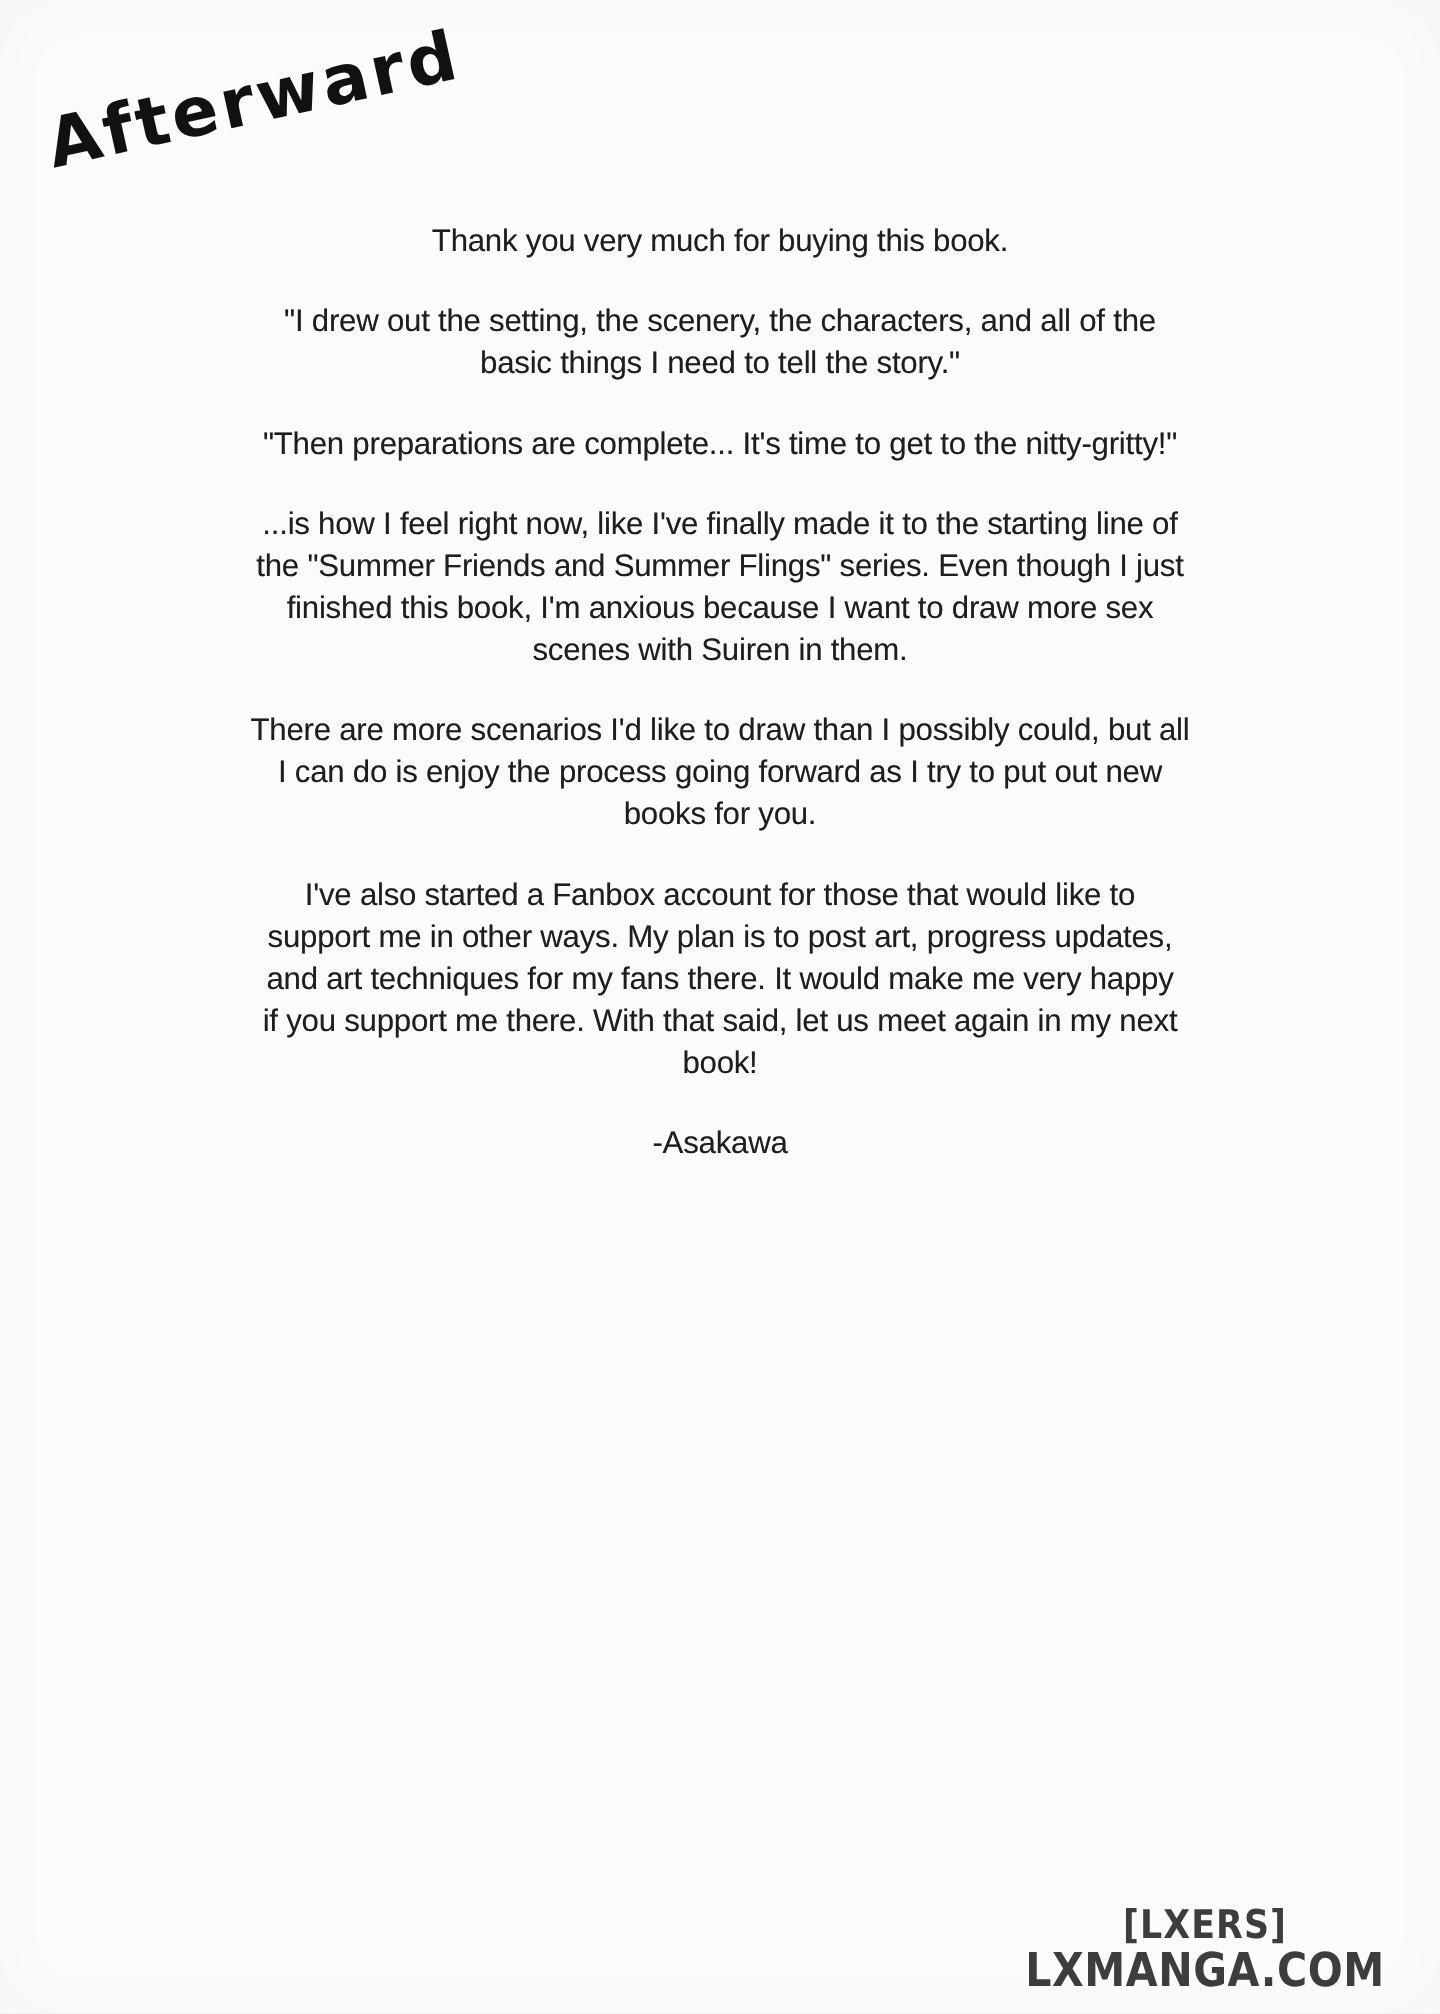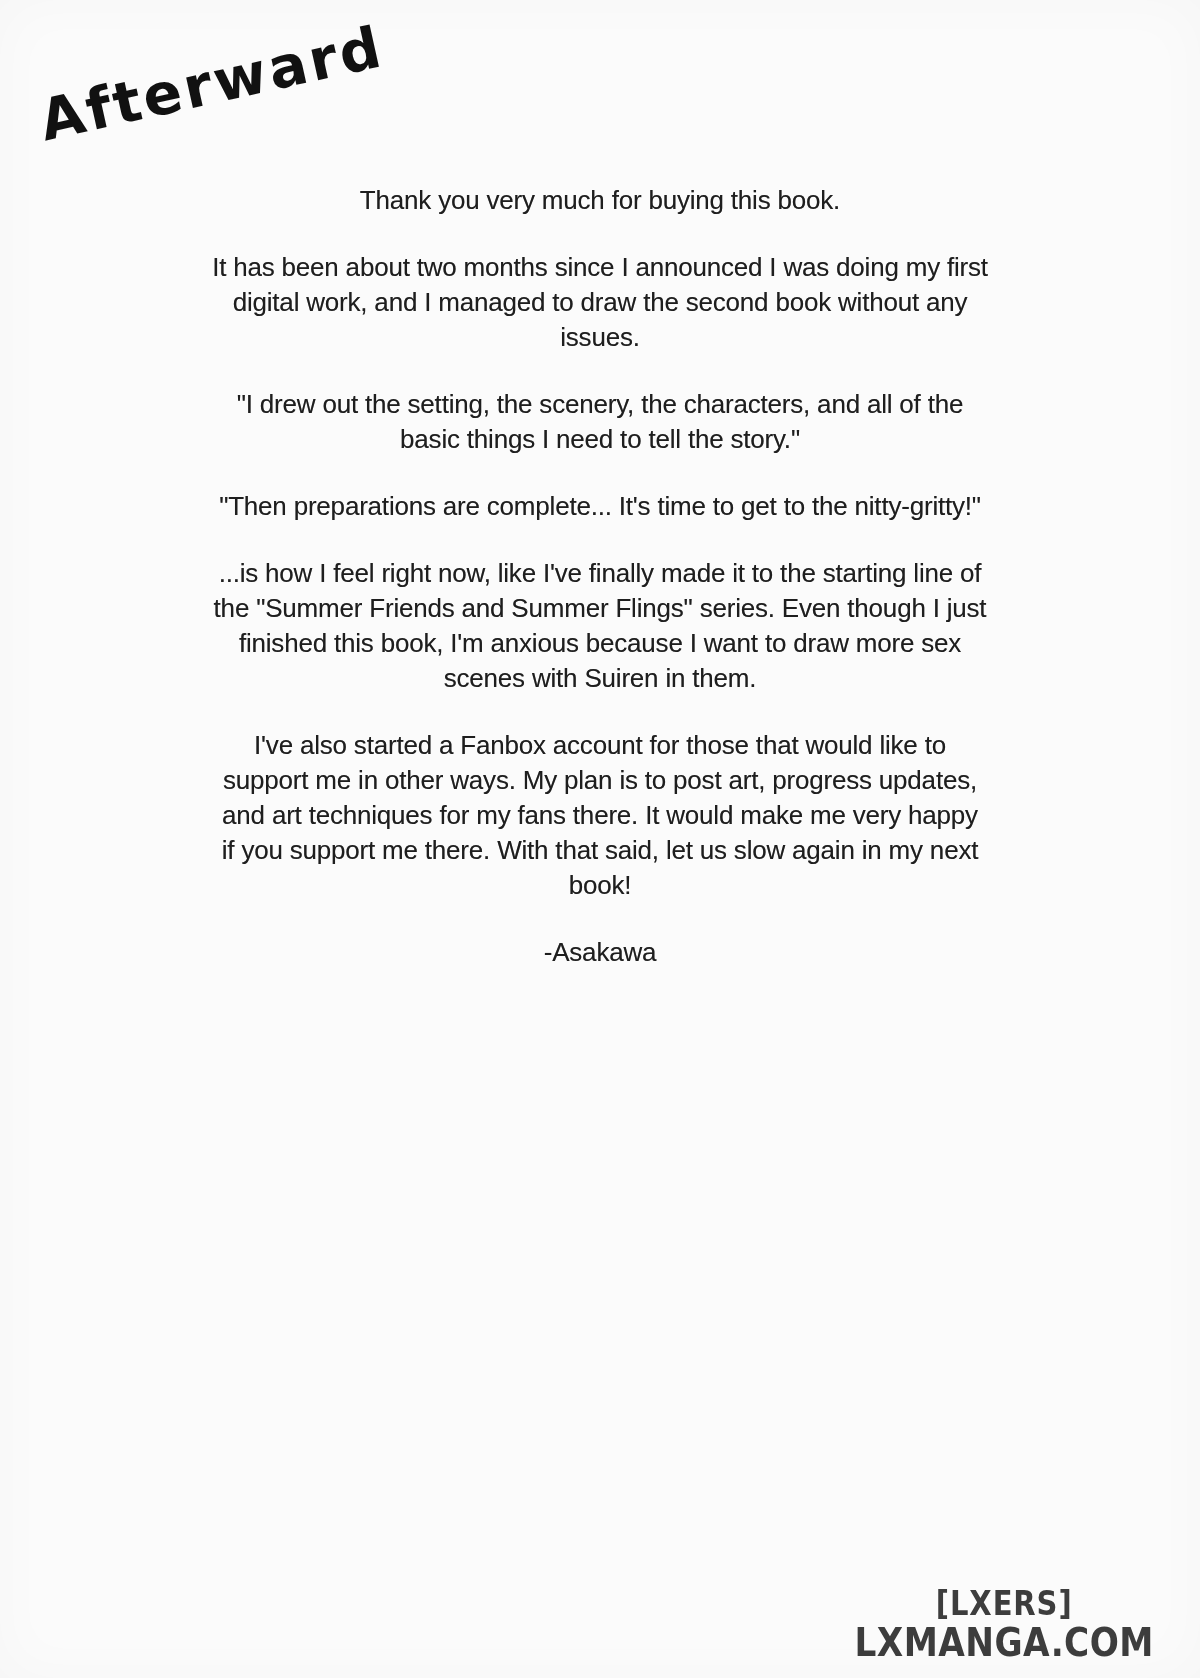--- a/index.html
+++ b/index.html
@@ -84,34 +84,34 @@
 </style>
 </head>
 <body>
 
 <div class="page">
 
   <h1 class="title">Afterward</h1>
 
   <main class="body-text">
     <p>Thank you very much for buying this book.</p>
-    <p>It has been about two months since I announced I was doing my first
-digital work, and I managed to draw the second book without any
-issues.</p>
     <p>"I drew out the setting, the scenery, the characters, and all of the
 basic things I need to tell the story."</p>
     <p>"Then preparations are complete... It's time to get to the nitty-gritty!"</p>
     <p>...is how I feel right now, like I've finally made it to the starting line of
 the "Summer Friends and Summer Flings" series. Even though I just
 finished this book, I'm anxious because I want to draw more sex
 scenes with Suiren in them.</p>
+    <p>There are more scenarios I'd like to draw than I possibly could, but all
+I can do is enjoy the process going forward as I try to put out new
+books for you.</p>
     <p>I've also started a Fanbox account for those that would like to
 support me in other ways. My plan is to post art, progress updates,
 and art techniques for my fans there. It would make me very happy
-if you support me there. With that said, let us slow again in my next
+if you support me there. With that said, let us meet again in my next
 book!</p>
     <p class="signature">-Asakawa</p>
   </main>
 
   <div class="watermark">
     <div class="wm-line1">[LXERS]</div>
     <div class="wm-line2">LXMANGA.COM</div>
   </div>
 
 </div>

